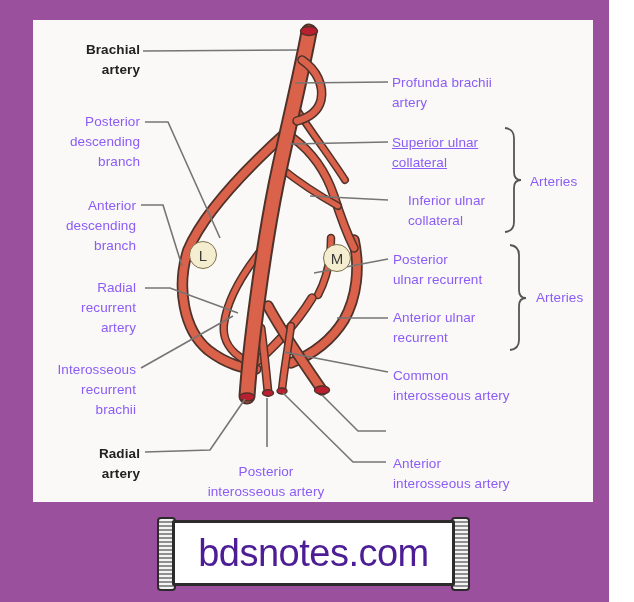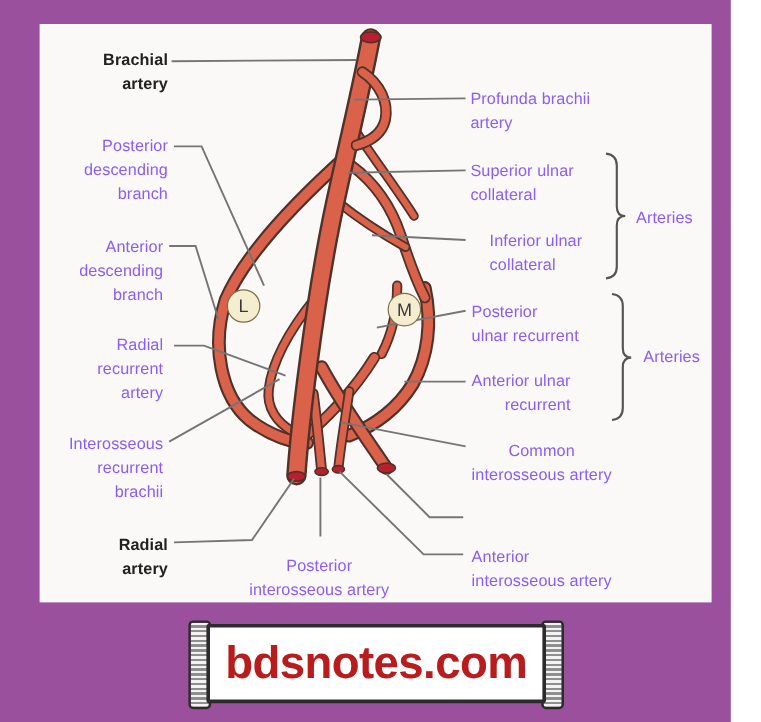--- a/index.html
+++ b/index.html
@@ -38,21 +38,21 @@
     background:repeating-linear-gradient(to bottom, #f3f3f3 0 2px, #8f8f8f 2px 4px);
     border:2px solid #2d2a2b; border-radius:4px;
   }
   .roll.left{ left:0; } .roll.right{ right:0; }
   .band{
     position:absolute; left:15px; right:15px; top:3px; bottom:5px; box-sizing:border-box;
     background:#ffffff; border:3px solid #2d2a2b; border-radius:2px;
     display:flex; align-items:center; justify-content:center;
   }
   .band span{
-    font-size:38px; font-weight:bold; color:#b91c1c; letter-spacing:-.5px;
+    font-size:38px; font-weight:normal; color:#4c1d95; letter-spacing:-.5px;
   }
 </style>
 </head>
 <body>
 
 <div class="screen">
 
   <div class="panel">
 
     <svg class="art" width="560" height="482" viewBox="0 0 560 482">
@@ -144,31 +144,31 @@
     <div class="lbl r" style="left:3px;   top:340px; width:100px;">Interosseous
 recurrent
 brachii</div>
     <div class="lbl r bold" style="left:7px;   top:424px; width:100px;">Radial
 artery</div>
     <div class="lbl c" style="left:162px; top:442px; width:142px;">Posterior
 interosseous artery</div>
 
     <div class="lbl" style="left:359px; top:53px;">Profunda brachii
 artery</div>
-    <div class="lbl" style="left:359px; top:113px;">Superior ulnar
+    <div class="lbl" style="left:359px; top:113px;text-decoration:underline;">Superior ulnar
 collateral</div>
     <div class="lbl" style="left:375px; top:171px;">Inferior ulnar
 collateral</div>
     <div class="lbl" style="left:497px; top:152px;">Arteries</div>
     <div class="lbl" style="left:360px; top:230px;">Posterior
 ulnar recurrent</div>
-    <div class="lbl" style="left:360px; top:288px;text-align:right;">Anterior ulnar
+    <div class="lbl" style="left:360px; top:288px;">Anterior ulnar
 recurrent</div>
     <div class="lbl" style="left:503px; top:268px;">Arteries</div>
-    <div class="lbl" style="left:360px; top:346px;text-align:center;">Common
+    <div class="lbl" style="left:360px; top:346px;">Common
 interosseous artery</div>
     <div class="lbl" style="left:360px; top:434px;">Anterior
 interosseous artery</div>
 
     <div class="marker" style="left:156px; top:221px;">L</div>
     <div class="marker" style="left:290px; top:224px;">M</div>
   </div>
 
   <div class="banner">
     <div class="roll left"></div>

